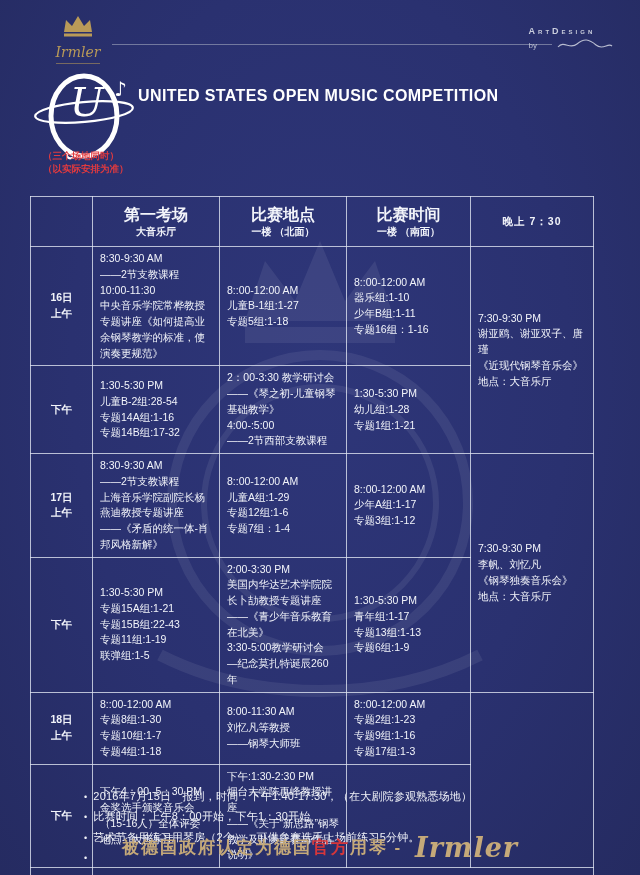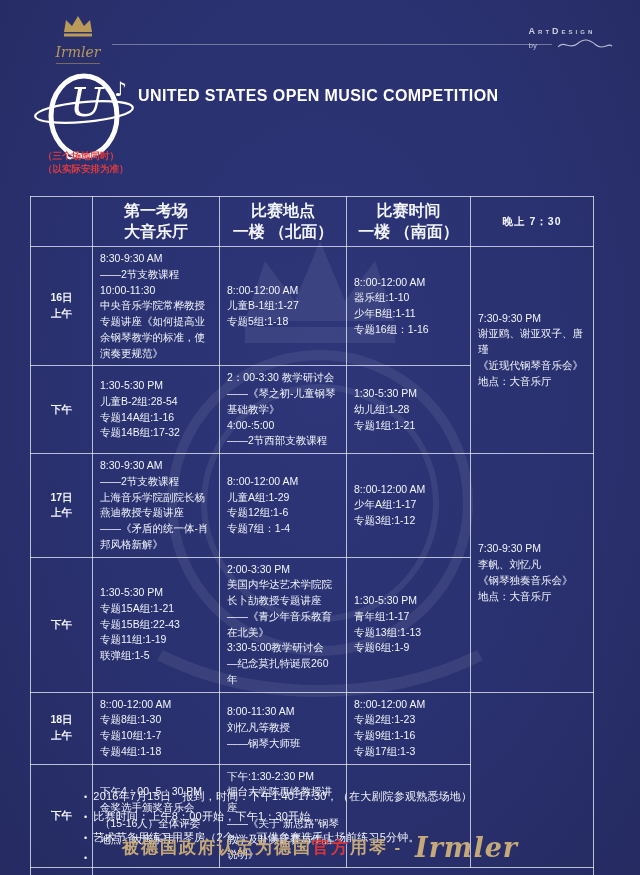--- a/index.html
+++ b/index.html
@@ -26,21 +26,21 @@
   .subtitle-main{font-size:19px;font-weight:bold;color:#e23a3e;letter-spacing:.5px;white-space:nowrap;}
   .subtitle-notes{margin-left:7px;margin-top:1px;font-size:9.5px;font-weight:bold;color:#e23a3e;line-height:1.35;white-space:nowrap;}
   
   .watermark{position:absolute;left:105px;top:235px;opacity:.07;pointer-events:none;}
   
   table.sched{position:absolute;left:30px;top:196px;width:563px;border-collapse:collapse;table-layout:fixed;}
   table.sched td{border:1px solid rgba(223,227,240,.8);vertical-align:middle;padding:4px 7px;
     font-size:10.5px;line-height:1.5;color:#f2f4fa;}
   td.hdr{text-align:center;padding:2px;}
   .hdr-big{display:block;font-size:16px;font-weight:bold;line-height:1.3;}
-  .hdr-sub{display:block;font-size:16px;font-weight:bold;line-height:1.25;}
+  .hdr-sub{display:block;font-size:10px;font-weight:bold;line-height:1.25;}
   td.evening-hdr{text-align:center;font-size:17px;font-weight:bold;letter-spacing:1px;}
   td.date{text-align:center;font-size:15px;font-weight:bold;line-height:1.7;padding:2px;}
   .ml{white-space:pre-line;}
   td.evening-cell{font-size:11px;line-height:1.8;padding-left:10px;}
   td.fullrow{font-size:12px;font-weight:bold;padding-left:16px;letter-spacing:.5px;}
   
   .footnotes{position:absolute;left:84px;top:790px;right:30px;}
   .footnote{display:flex;font-size:11px;line-height:1.25;margin-bottom:6px;color:#f0f2f8;letter-spacing:.2px;}
   .footnote .bullet{margin-right:6px;font-size:9px;line-height:1.6;}
   

